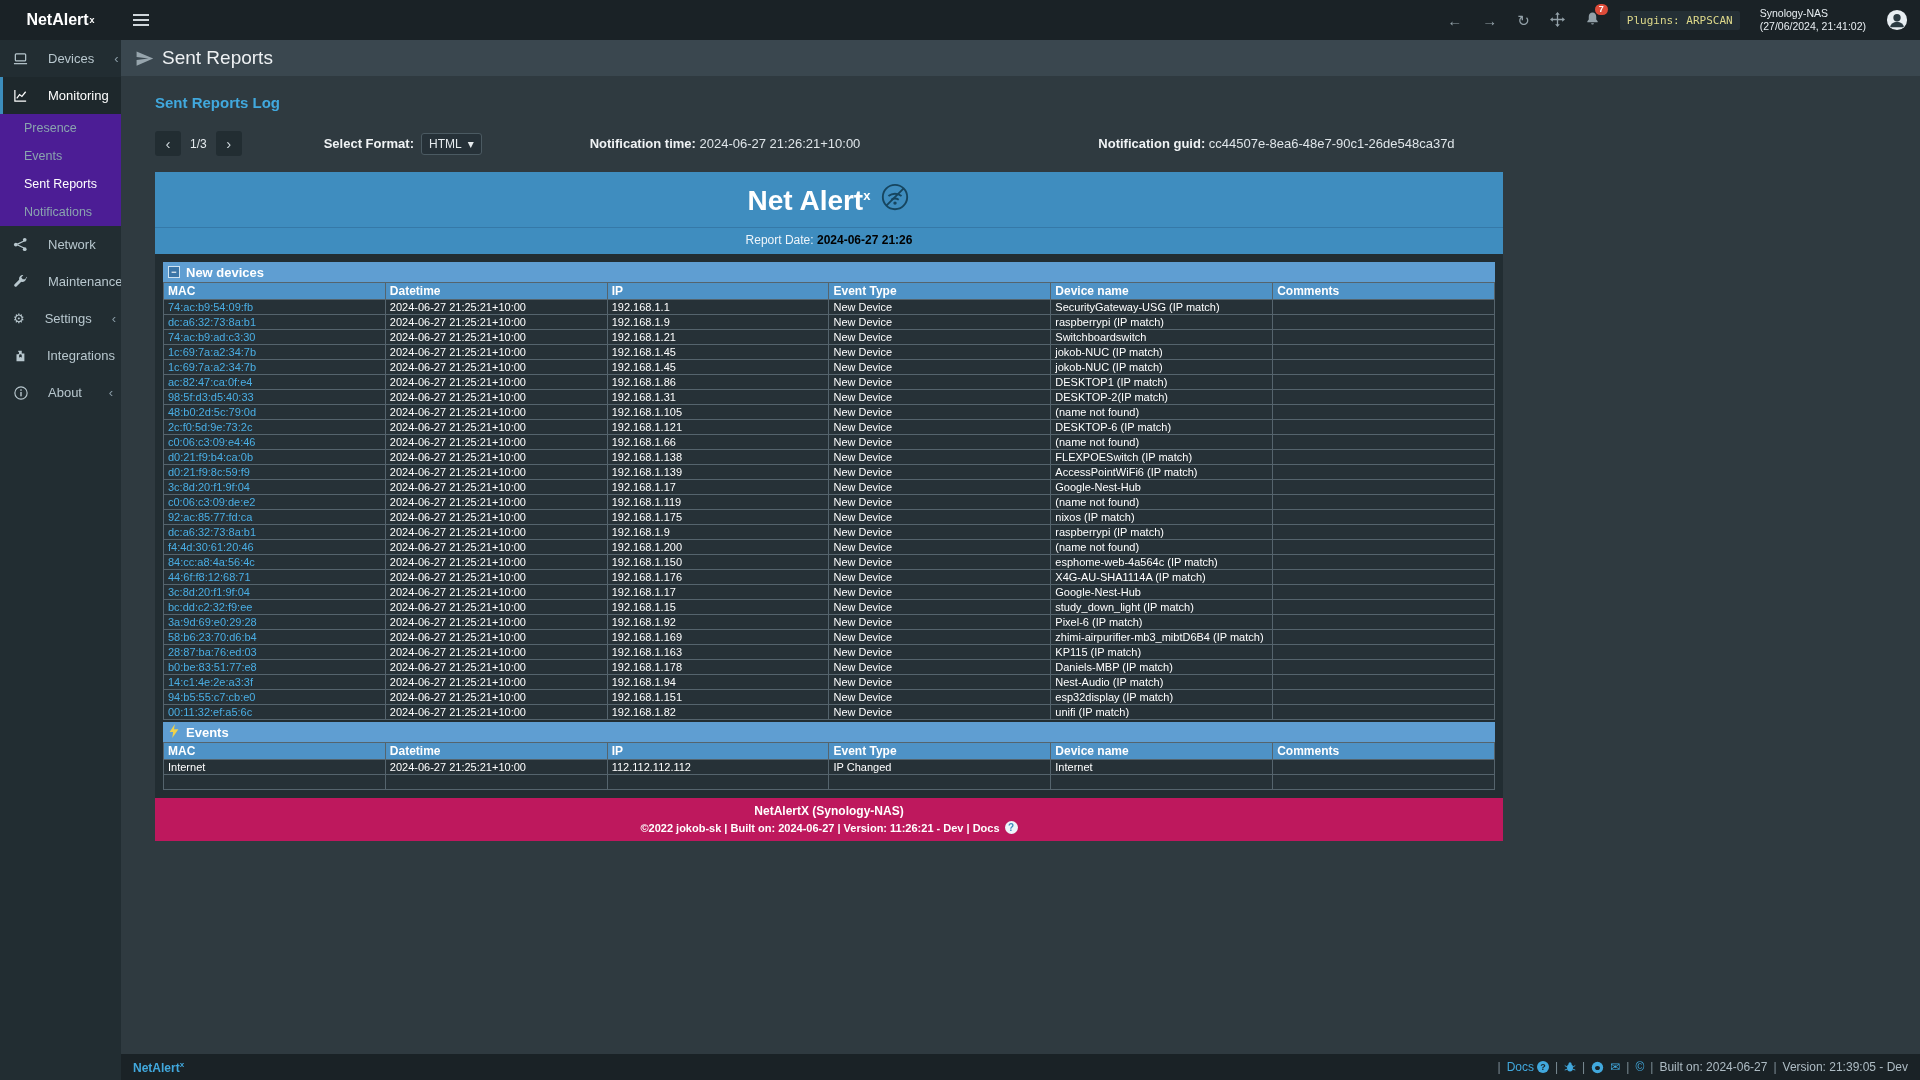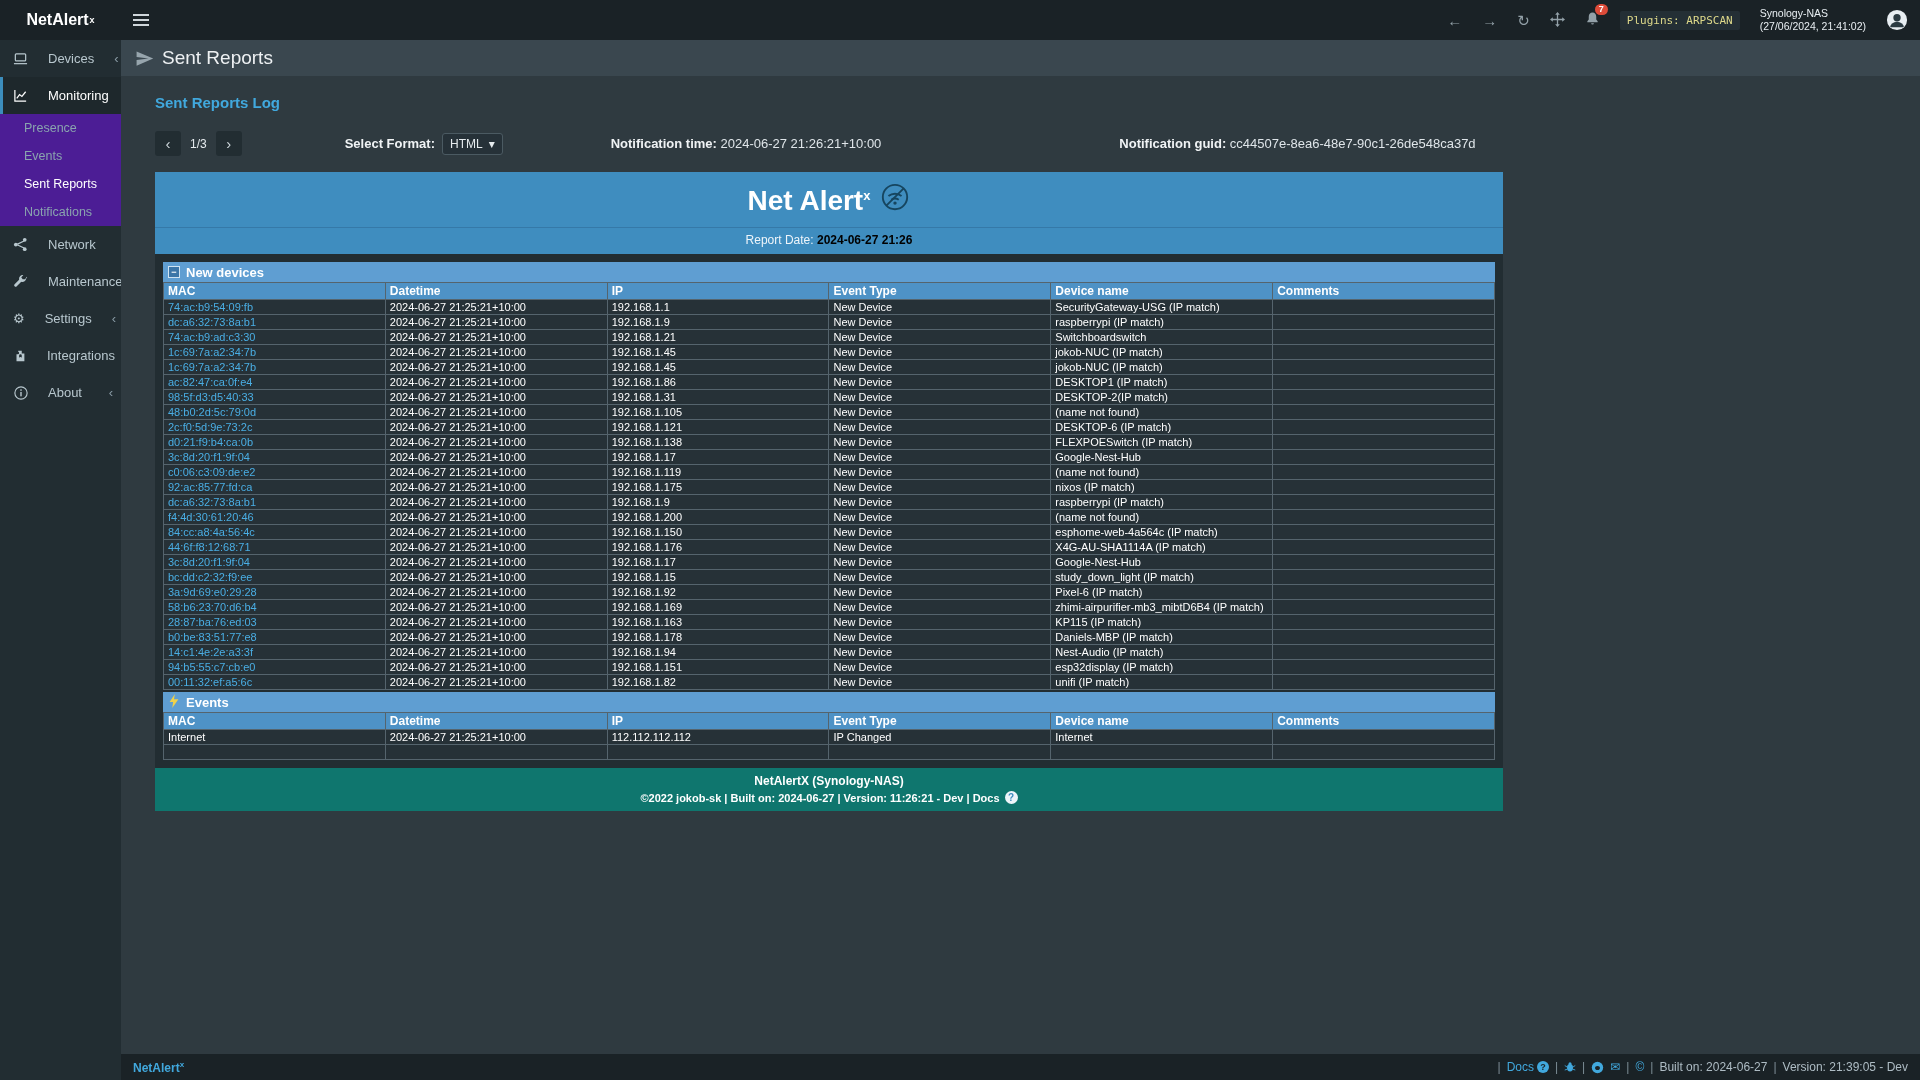--- a/index.html
+++ b/index.html
@@ -35,42 +35,42 @@
   .content-header { background:#3a474f; padding:7px 14px; display:flex; align-items:center; gap:8px; }
   .content-header .title { font-size:19px; color:#eef1f3; }
   .send-ico { color:#97a5ad; display:flex; }
   .content-body { flex:1; background:#2f3a40; padding:18px 0 0 34px; overflow:hidden; }
   .log-title { color:#41a8dd; font-size:15px; font-weight:bold; cursor:pointer; }
 
   .controls { display:flex; align-items:center; margin-top:20px; font-size:13px; }
   .pager { display:flex; align-items:center; gap:9px; }
   .pg-btn { width:26px; height:25px; background:#222d32; border-radius:3px; color:#cfd8dc; display:flex; align-items:center; justify-content:center; font-size:15px; cursor:pointer; }
   .pg-num { font-size:12px; color:#e6ebee; }
-  .format-group { margin-left:103px; display:flex; align-items:center; gap:7px; }
+  .format-group { margin-left:82px; display:flex; align-items:center; gap:7px; }
   .bold-label { font-weight:bold; color:#f0f3f5; }
   .select-box { background:#263138; border:1px solid #4b5a62; border-radius:3px; color:#e6ebee; font-size:12px; padding:3px 7px; display:flex; align-items:center; gap:6px; cursor:pointer; }
   .time-group { margin-left:108px; }
   .guid-group { margin-left:238px; }
   .plain-val { color:#dfe5e9; }
 
   
   .report { width:1348px; margin-top:16px; }
   .report-header { background:#3f8dbf; text-align:center; padding:10px 0 0 0; }
   .report-title { font-size:28px; font-weight:bold; color:#fff; display:flex; align-items:center; justify-content:center; gap:10px; }
   .report-title sup { font-size:13px; }
   .report-date { border-top:1px solid #3579a8; margin-top:8px; padding:5px 0 7px 0; font-size:12px; color:#eef5fa; }
   .report-date b { color:#000000; }
   .report-body { background:#222d32; padding:8px; }
   .section-bar { background:#5f9ed2; height:20px; display:flex; align-items:center; gap:6px; padding:0 5px; font-size:13px; font-weight:bold; color:#fff; }
   .collapse-ico { width:12px; height:12px; background:#3c76a8; border:1px solid #cfe3f2; color:#fff; font-size:9px; line-height:10px; text-align:center; cursor:pointer; }
   table.report-table { width:100%; border-collapse:collapse; table-layout:fixed; font-size:11px; }
   .report-table th { background:#4e92c6; color:#fff; font-size:12px; font-weight:bold; text-align:left; padding:1px 4px; border:1px solid #55646d; }
   .report-table td { background:#263137; color:#fff; padding:1px 4px; height:15px; border:1px solid #55646d; white-space:nowrap; overflow:hidden; }
   .report-table td.link-cell { color:#4aaee4; cursor:pointer;margin-top:18px; }
-  .report-footer { background:#0f766e; text-align:center; padding:6px 0 7px 0; margin-top:0; }
+  .report-footer { background:#be185d; text-align:center; padding:6px 0 7px 0; margin-top:0; }
   .rf-line1 { font-weight:bold; font-size:12px; }
   .rf-line2 { font-size:11px; font-weight:bold; margin-top:3px; display:flex; align-items:center; justify-content:center; gap:5px; }
   .qmark { display:inline-flex; width:13px; height:13px; border-radius:50%; background:#eef5fa; color:#3f8dbf; font-size:10px; font-weight:bold; align-items:center; justify-content:center; }
 
   
   .page-footer { height:26px; background:#1a2226; display:flex; align-items:center; padding:0 12px; font-size:12px; color:#aebcc4; }
   .pf-brand { color:#41a8dd; font-weight:bold; cursor:pointer; }
   .pf-brand sup { font-size:8px; }
   .pf-right { margin-left:auto; display:flex; align-items:center; gap:6px; }
   .pf-link { color:#41a8dd; cursor:pointer; display:inline-flex; align-items:center; gap:3px; }
@@ -342,25 +342,41 @@
               </tr>
               <tr>
                 <td class="link-cell">2c:f0:5d:9e:73:2c</td>
                 <td>2024-06-27 21:25:21+10:00</td>
                 <td>192.168.1.121</td>
                 <td>New Device</td>
                 <td>DESKTOP-6 (IP match)</td>
                 <td></td>
               </tr>
               <tr>
+                <td class="link-cell">c0:06:c3:09:e4:46</td>
+                <td>2024-06-27 21:25:21+10:00</td>
+                <td>192.168.1.66</td>
+                <td>New Device</td>
+                <td>(name not found)</td>
+                <td></td>
+              </tr>
+              <tr>
                 <td class="link-cell">d0:21:f9:b4:ca:0b</td>
                 <td>2024-06-27 21:25:21+10:00</td>
                 <td>192.168.1.138</td>
                 <td>New Device</td>
                 <td>FLEXPOESwitch (IP match)</td>
+                <td></td>
+              </tr>
+              <tr>
+                <td class="link-cell">d0:21:f9:8c:59:f9</td>
+                <td>2024-06-27 21:25:21+10:00</td>
+                <td>192.168.1.139</td>
+                <td>New Device</td>
+                <td>AccessPointWiFi6 (IP match)</td>
                 <td></td>
               </tr>
               <tr>
                 <td class="link-cell">3c:8d:20:f1:9f:04</td>
                 <td>2024-06-27 21:25:21+10:00</td>
                 <td>192.168.1.17</td>
                 <td>New Device</td>
                 <td>Google-Nest-Hub</td>
                 <td></td>
               </tr>

